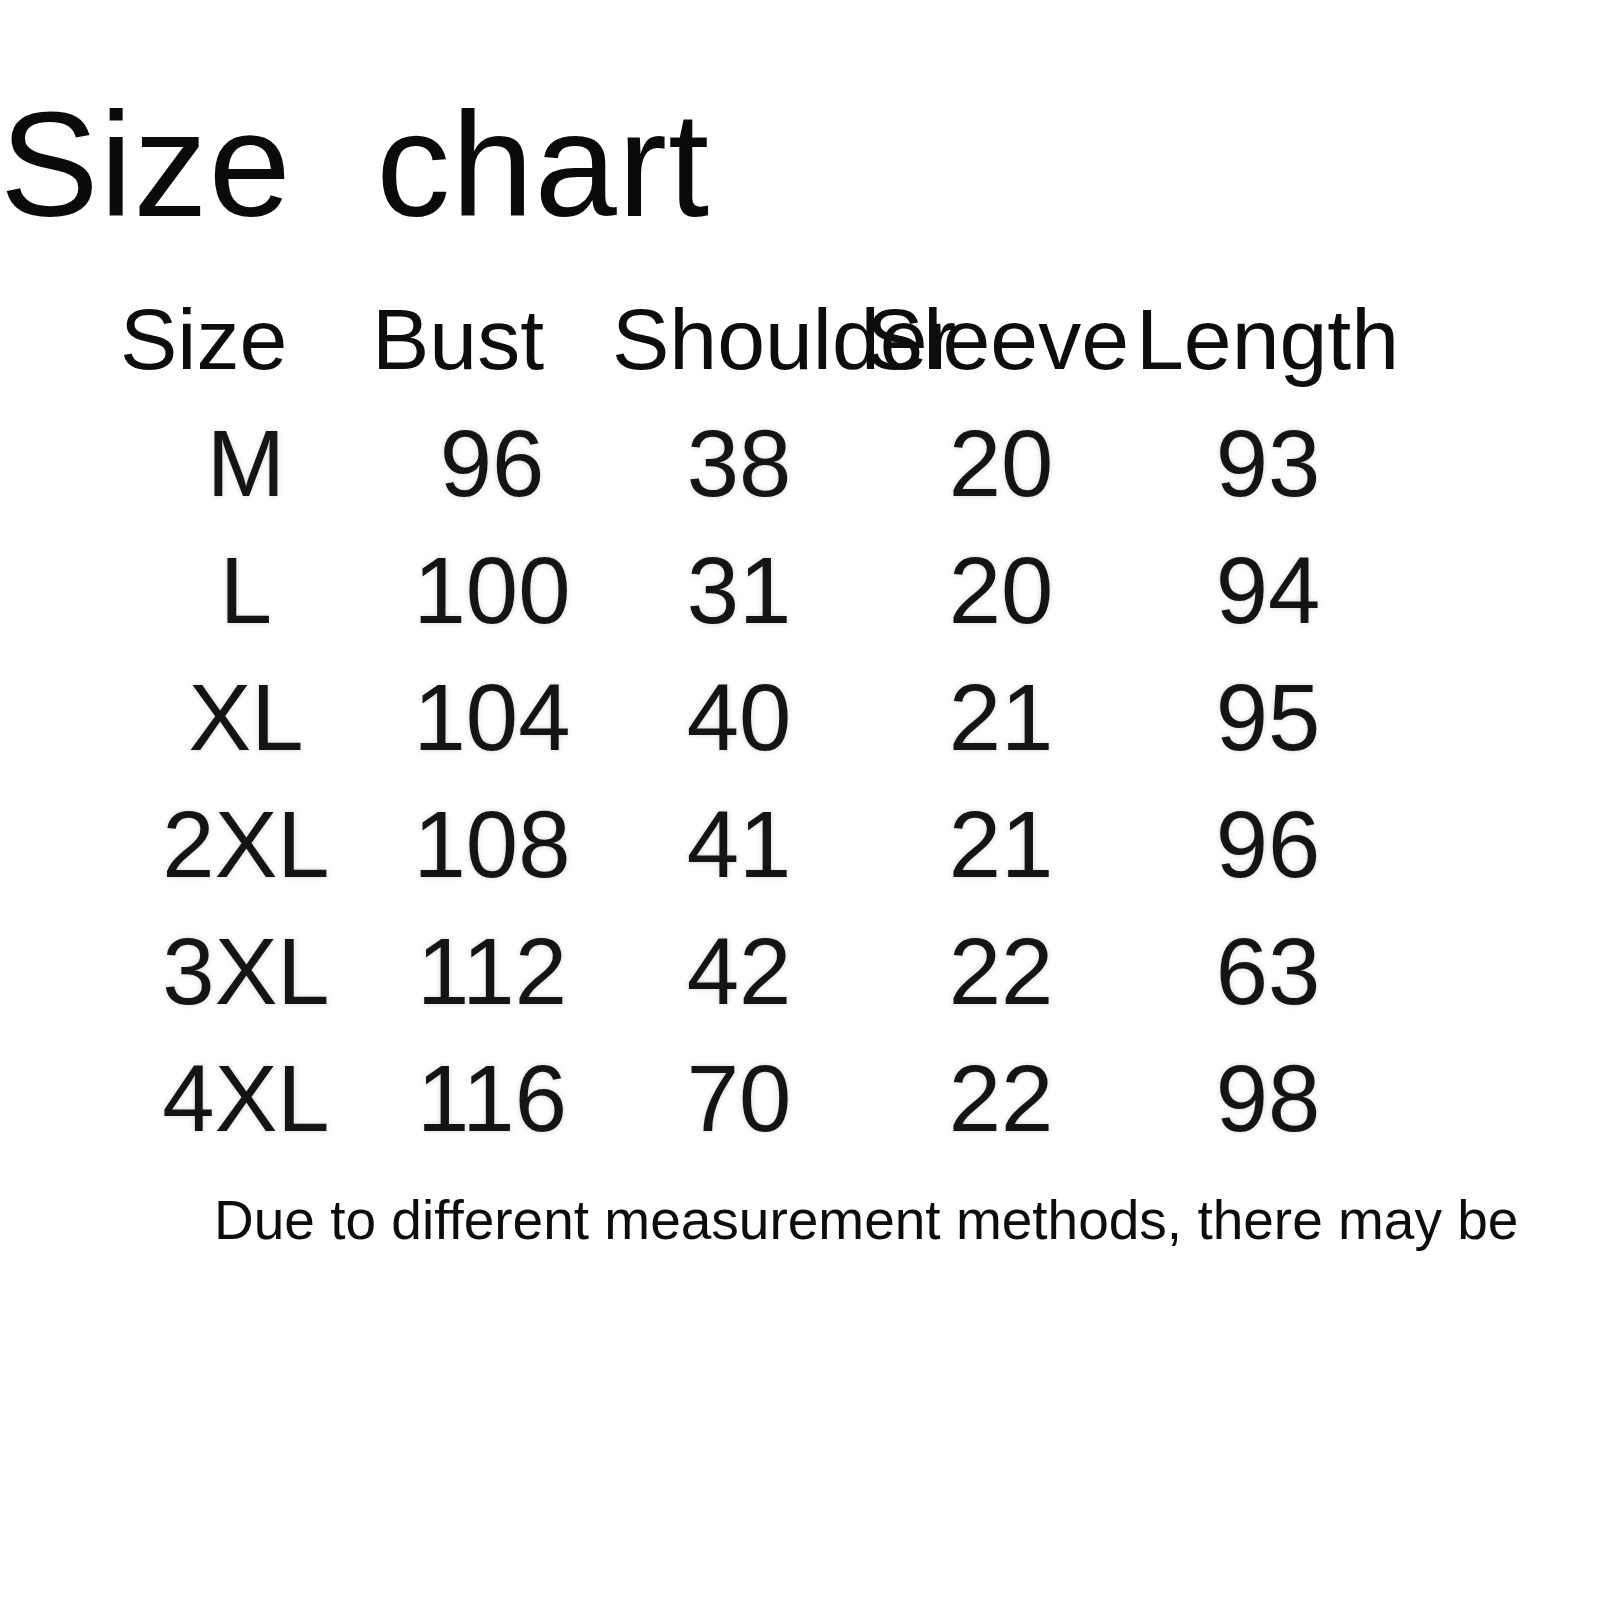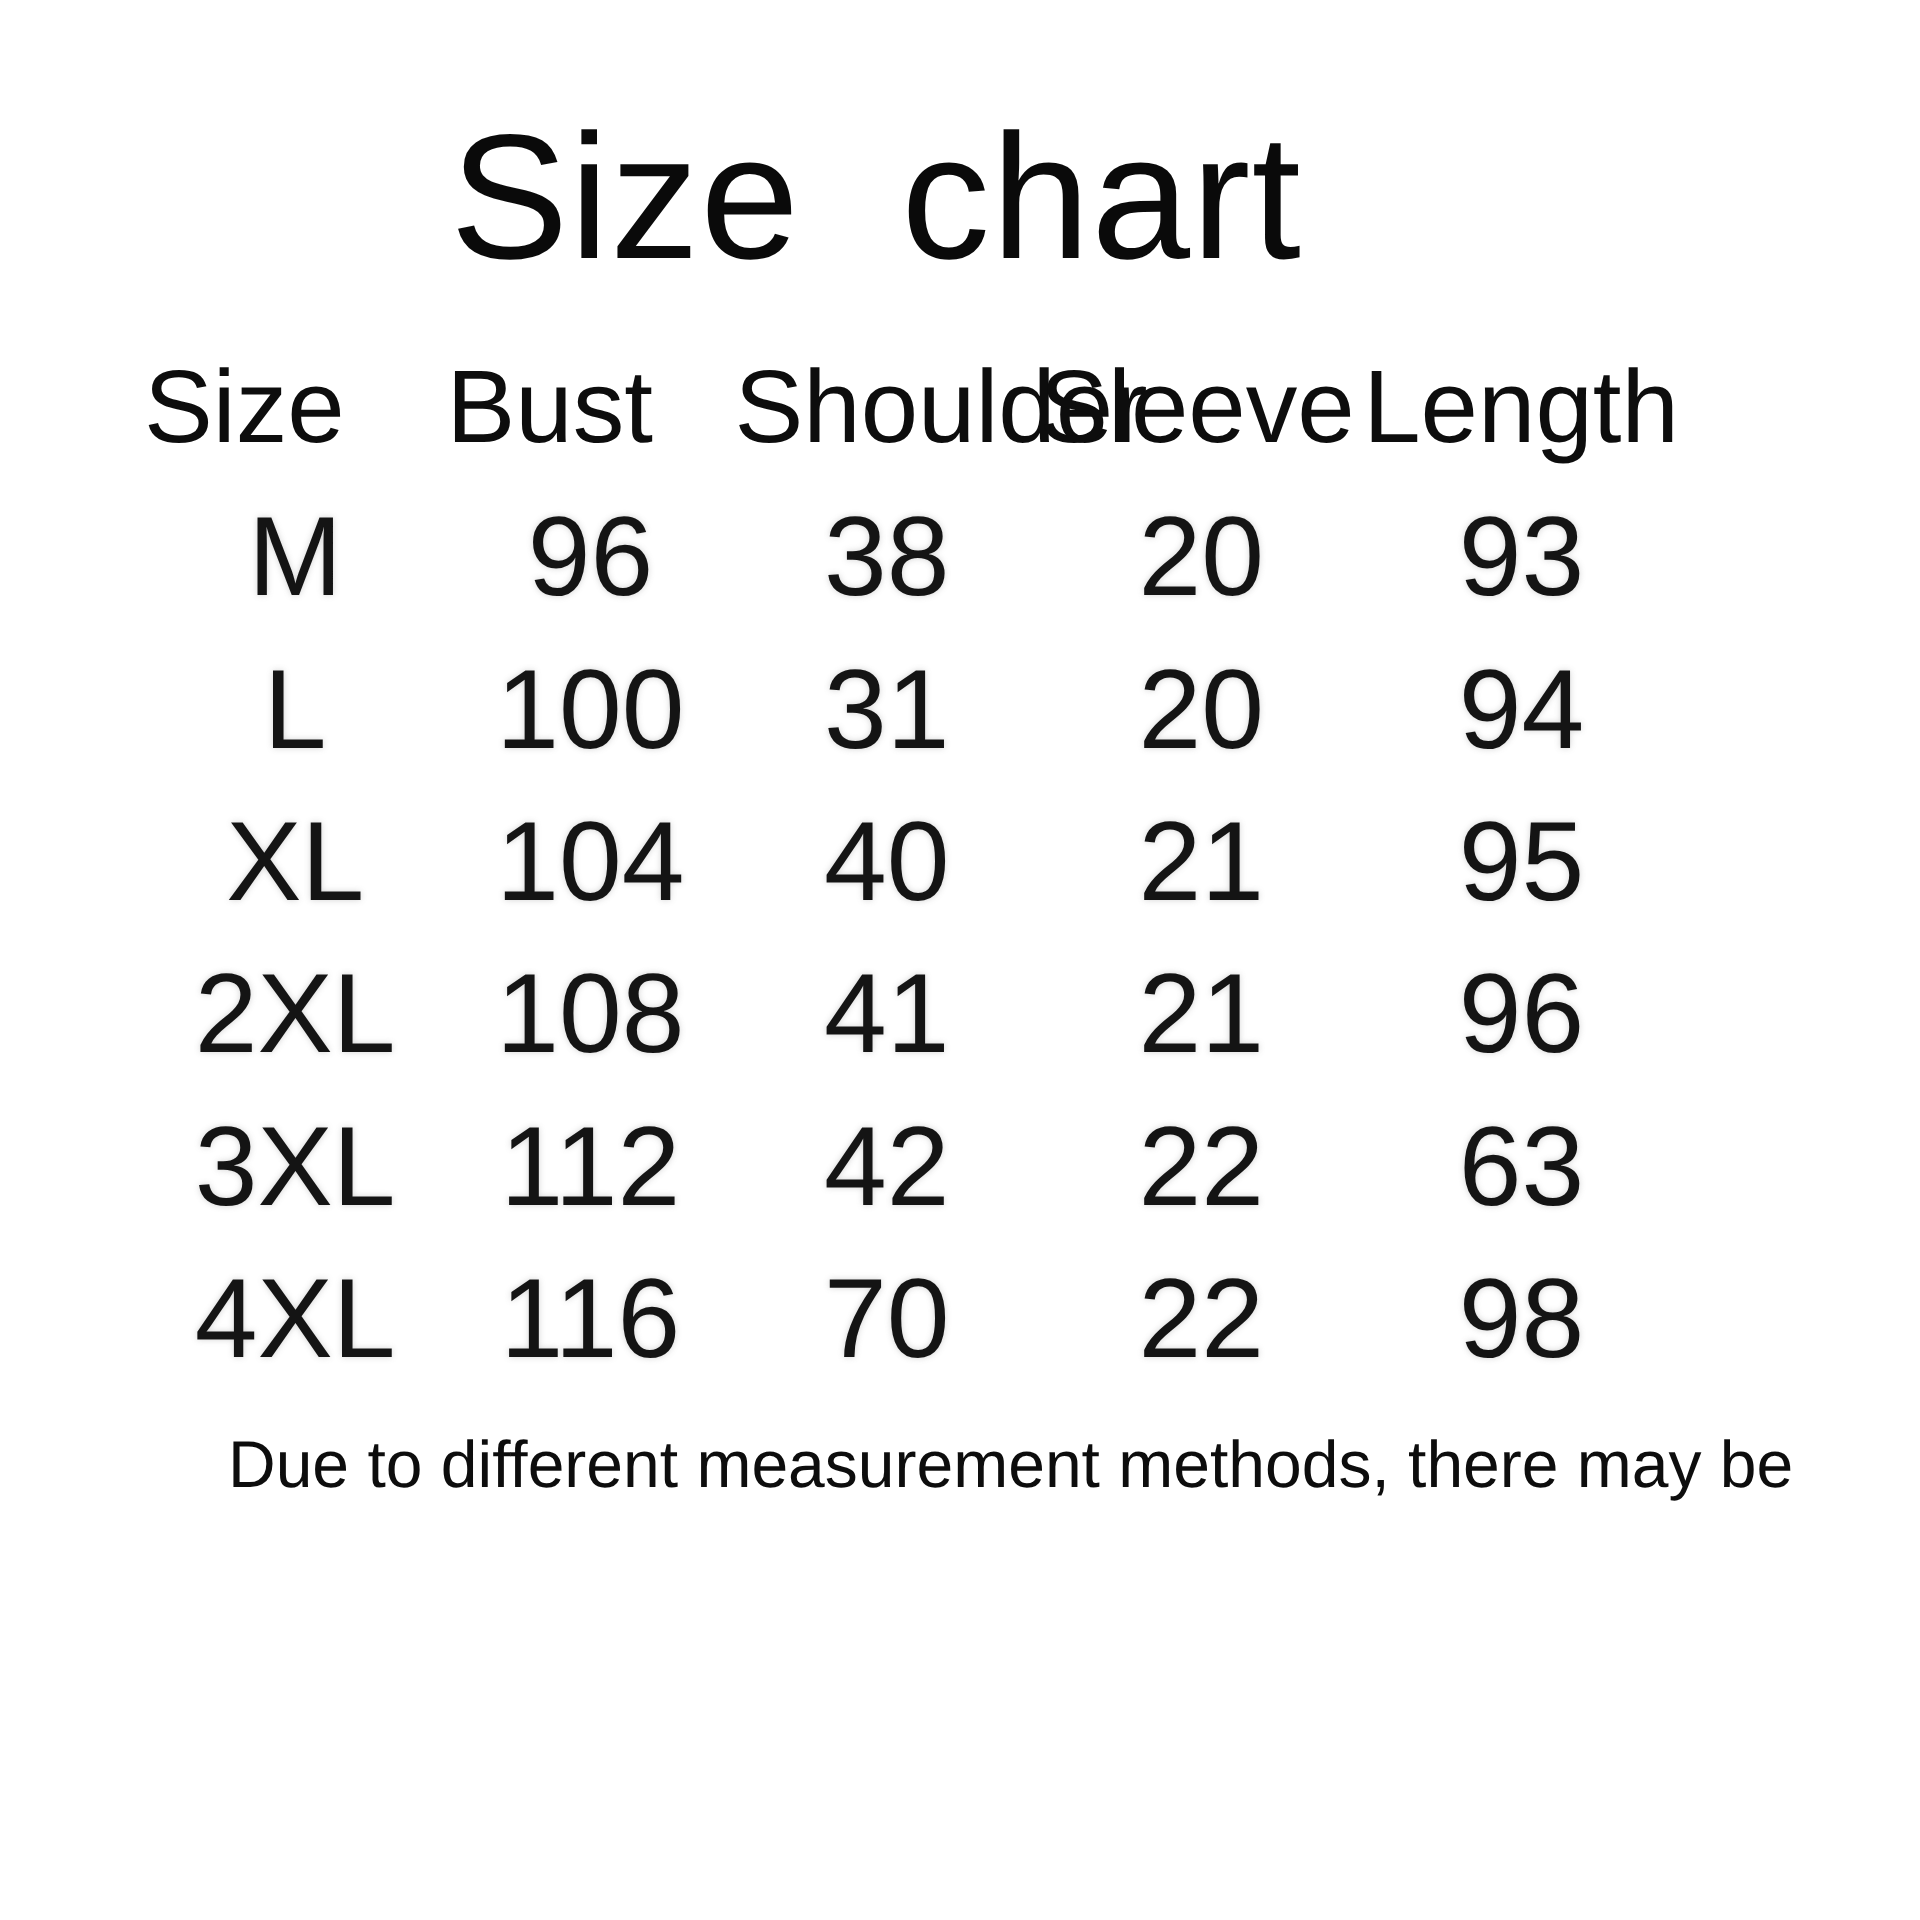--- a/index.html
+++ b/index.html
@@ -10,21 +10,20 @@
     position: relative;
     font-family: "Liberation Sans", sans-serif;
     color: #0d0d0d;
     overflow: hidden;
   }
   .title {
     position: absolute;
     top: 80px;
     left: 0;
     width: 1460px;
-    text-align: center;
     font-size: 148px;
     font-weight: 400;
     white-space: pre;
     letter-spacing: 1px;
     color: #0a0a0a;
   }
   table.size-table {
     position: absolute;
     left: 120px;
     top: 278px;
@@ -56,21 +55,21 @@
   }
   .note {
     position: absolute;
     left: 190px;
     top: 1182px;
     font-size: 55px;
     line-height: 1.4;
     font-weight: 400;
     color: #0d0d0d;
   }
-  .note div { white-space: nowrap; }
+  .note div { white-space: nowrap; margin-left: 24px; }
 </style>
 </head>
 <body>
 
 <div class="title">Size  chart</div>
 
 <table class="size-table">
   <colgroup>
     <col style="width:252px">
     <col style="width:240px">

